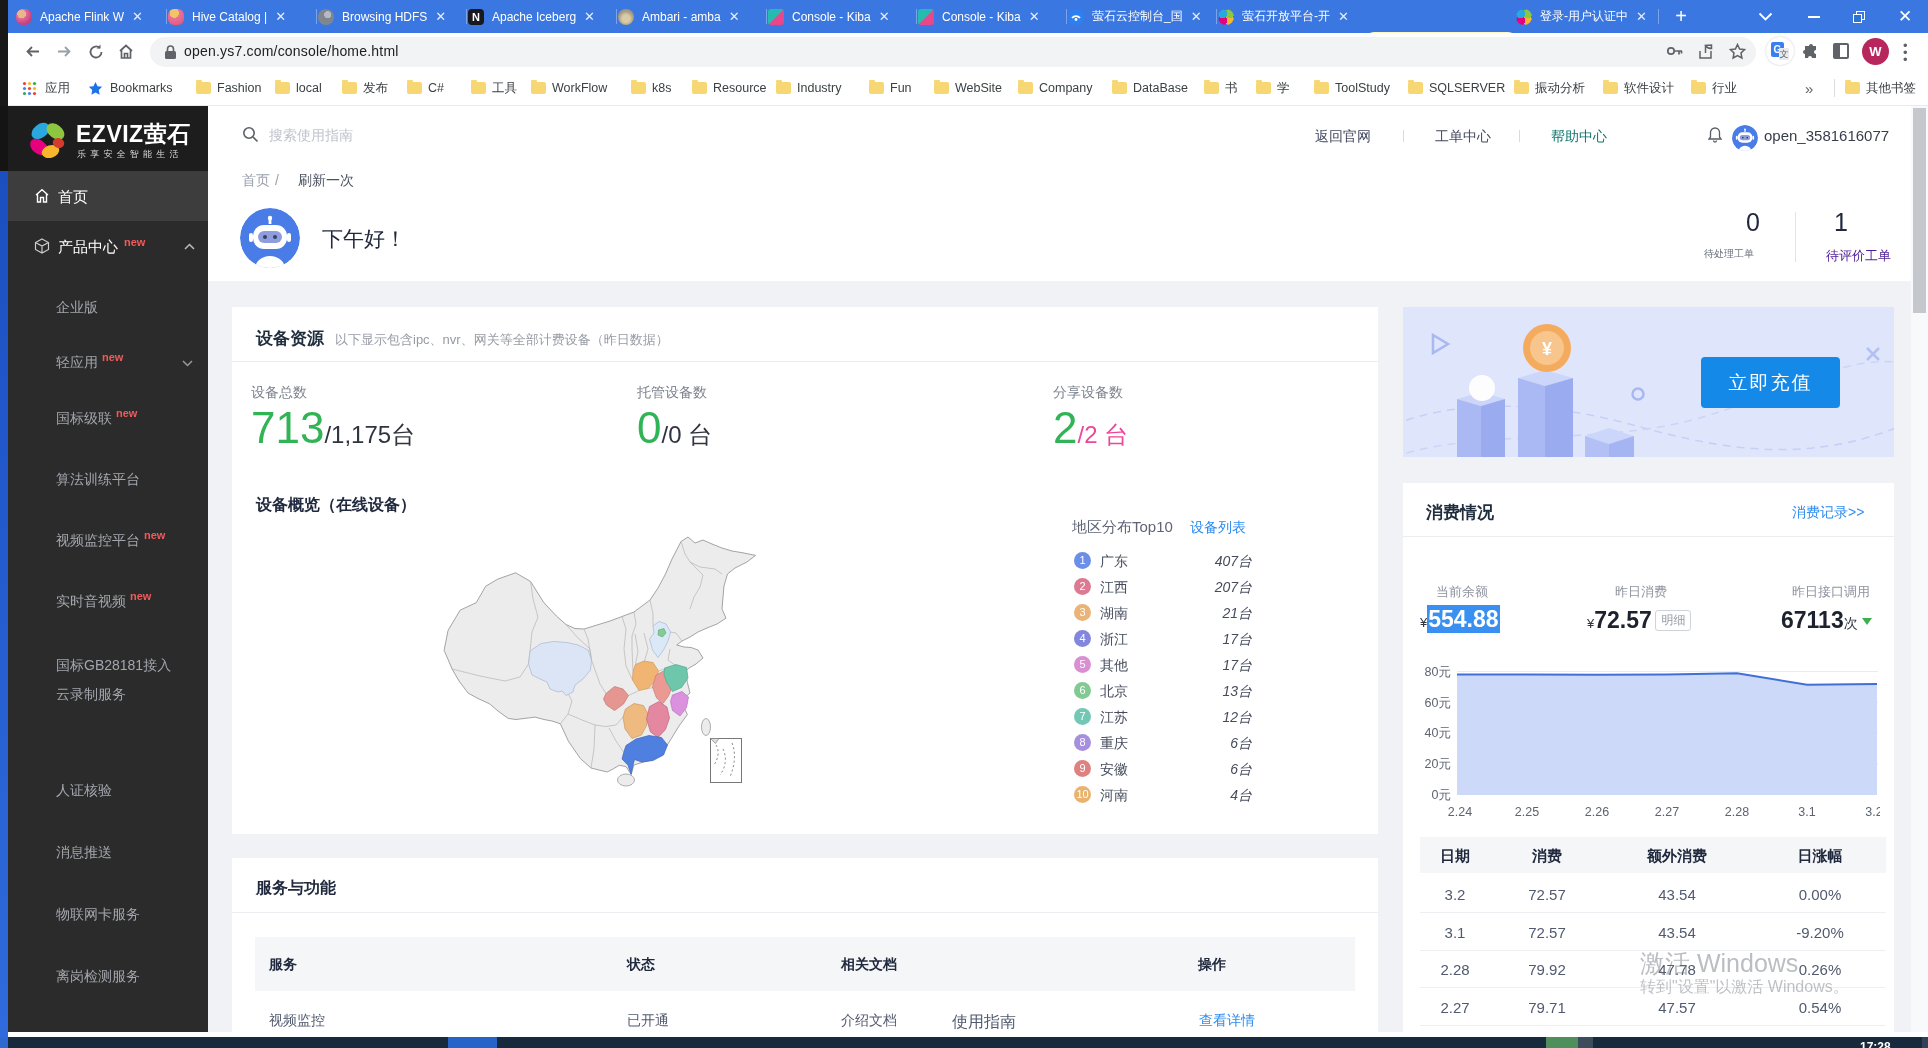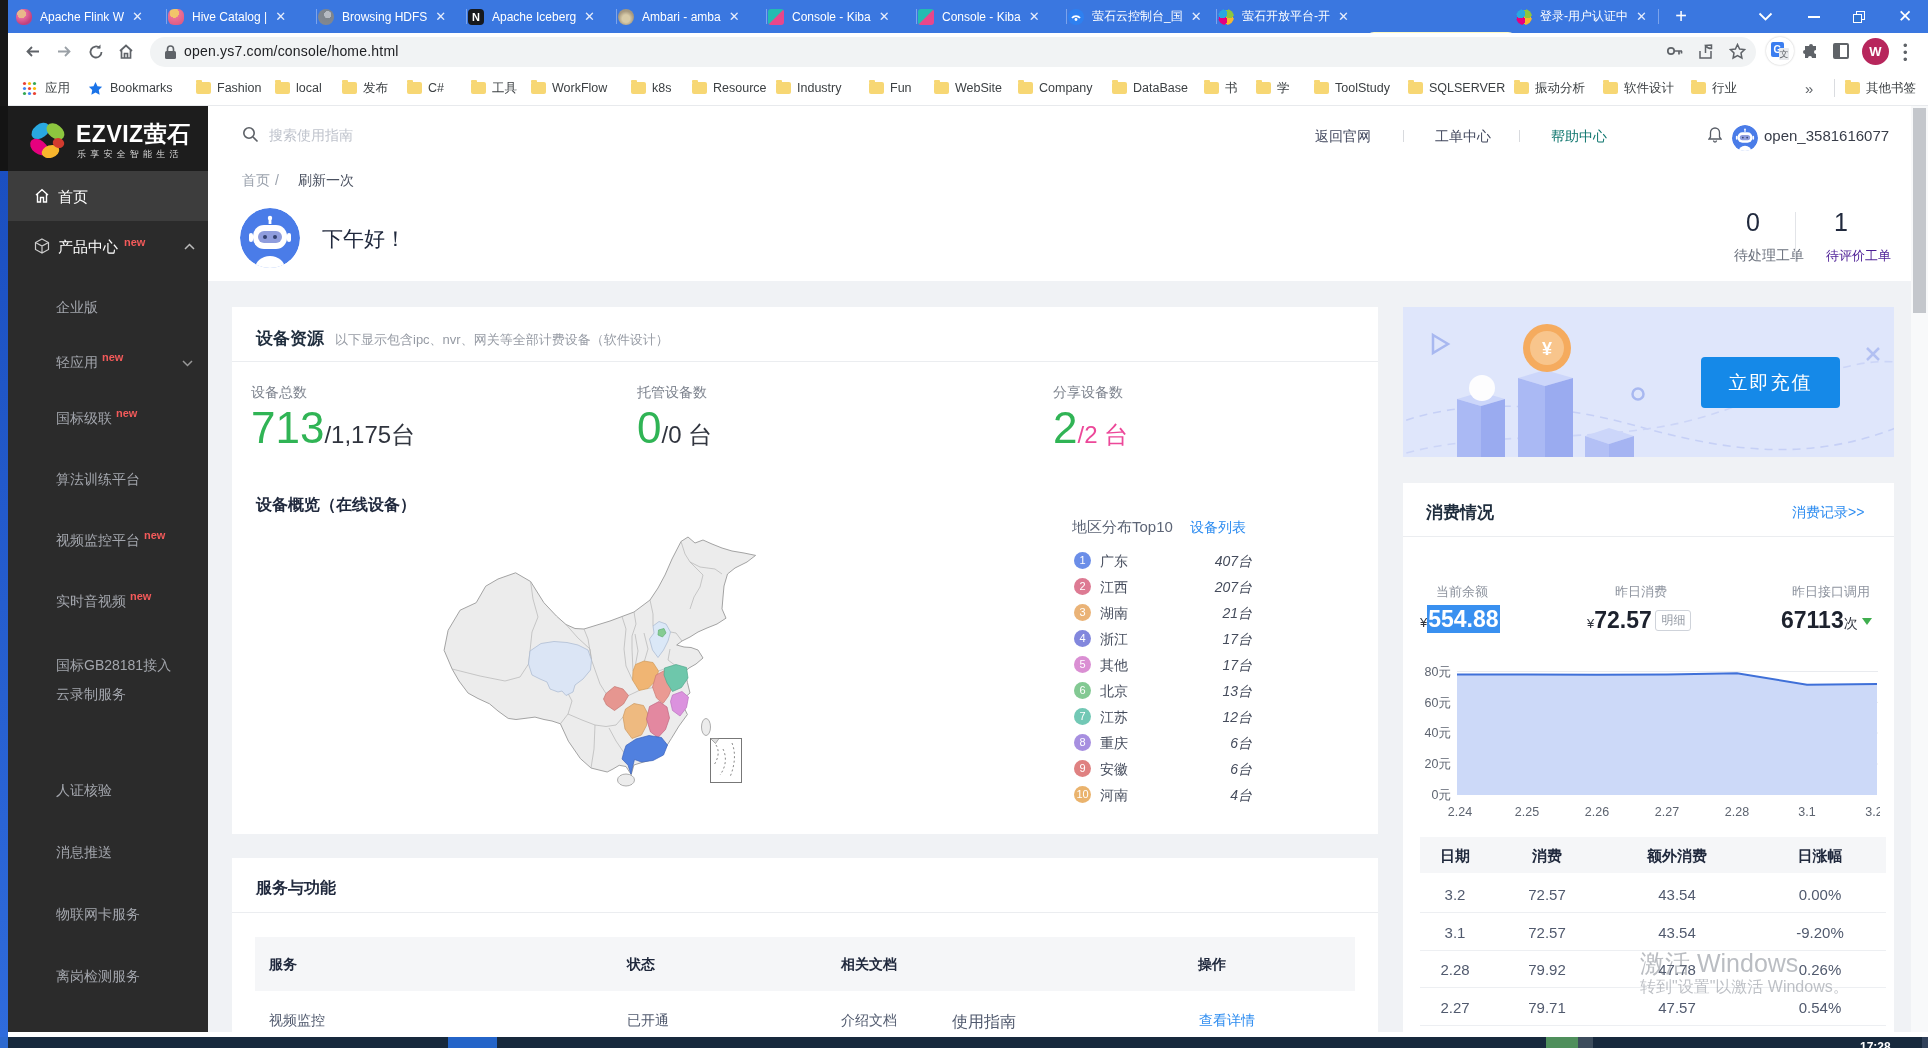--- a/index.html
+++ b/index.html
@@ -325,29 +325,29 @@
           <circle cx="25" cy="29" r="2" fill="#32406e"></circle>
           <circle cx="35" cy="29" r="2" fill="#32406e"></circle>
           <rect x="28.6" y="11" width="2.8" height="5" fill="#fff"></rect>
           <circle cx="30" cy="10" r="2.2" fill="#fff"></circle>
           <rect x="9" y="25" width="4" height="9" rx="2" fill="#fff"></rect>
           <rect x="47" y="25" width="4" height="9" rx="2" fill="#fff"></rect>
         </svg>
       </div>
     <span class="abs" style="left:114px;top:119px;font-size:21px;color:#20293d">下午好！</span>
     <div class="abs" style="left:1525px;top:102px;width:40px;text-align:center;font-size:25px;color:#20293d">0</div>
-    <div class="abs" style="left:1496px;top:141px;width:100px;text-align:right;font-size:14px;color:#6a707c">待处理工单</div>
+    <div class="abs" style="left:1496px;top:141px;width:100px;text-align:left;font-size:10px;color:#6a707c">待处理工单</div>
     <div class="abs" style="left:1587px;top:106px;width:1px;height:50px;background:#e2e4e8"></div>
     <div class="abs" style="left:1613px;top:102px;width:40px;text-align:center;font-size:25px;color:#20293d">1</div>
     <div class="abs" style="left:1583px;top:141px;width:100px;text-align:right;font-size:13px;color:#4c1d95">待评价工单</div>
   </div>
 
   <div class="card" style="left:24px;top:201px;width:1146px;height:527px">
     <span class="abs cardtitle" style="left:24px;top:20px">设备资源</span>
-    <span class="abs" style="left:103px;top:24px;font-size:13px;color:#969ba4">以下显示包含ipc、nvr、网关等全部计费设备（软件设计）</span>
+    <span class="abs" style="left:103px;top:24px;font-size:13px;color:#969ba4">以下显示包含ipc、nvr、网关等全部计费设备（昨日数据）</span>
     <div class="abs" style="left:0;top:54px;width:1146px;height:1px;background:#ebedf0"></div>
     <span class="abs" style="left:19px;top:77px;font-size:14px;color:#7d838e">设备总数</span>
     <div class="abs" style="left:19px;top:96px"><span style="font-size:44px;color:#30b455">713</span><span style="font-size:24px;color:#30343e">/1,175台</span></div>
     <span class="abs" style="left:405px;top:77px;font-size:14px;color:#7d838e">托管设备数</span>
     <div class="abs" style="left:405px;top:96px"><span style="font-size:44px;color:#30b455">0</span><span style="font-size:24px;color:#30343e">/0 台</span></div>
     <span class="abs" style="left:821px;top:77px;font-size:14px;color:#7d838e">分享设备数</span>
     <div class="abs" style="left:821px;top:96px"><span style="font-size:44px;color:#30b455">2</span><span style="font-size:24px;color:#ec4899">/2 台</span></div>
     <span class="abs" style="left:24px;top:188px;font-size:16px;font-weight:bold;color:#20293d">设备概览（在线设备）</span>
 
     <div class="abs" id="mapbox" style="left:188px;top:222px;width:360px;height:262px">

